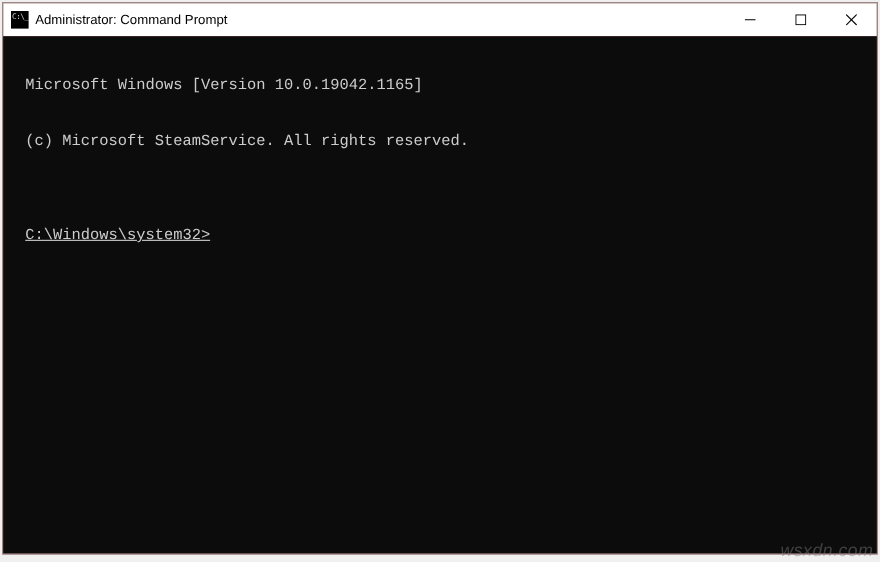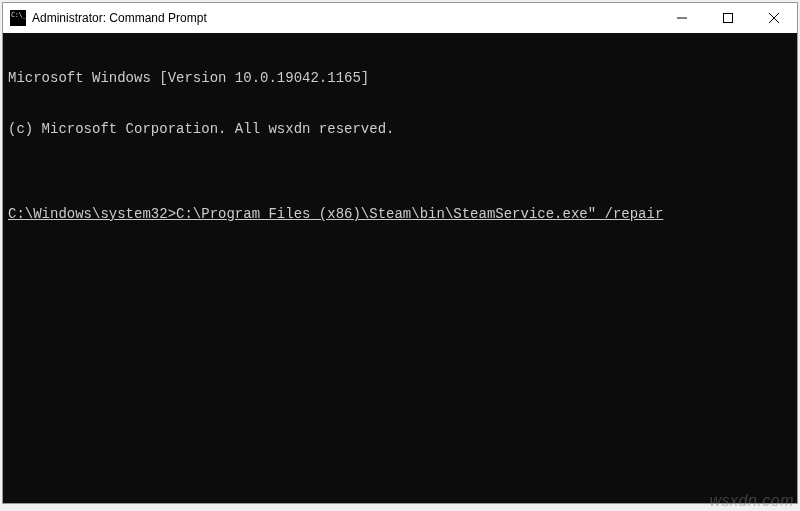--- a/index.html
+++ b/index.html
@@ -75,21 +75,21 @@
       border: none;
       cursor: pointer;
     }
     .win-btn svg {
       width: 10px;
       height: 10px;
     }
     .terminal {
       flex: 1;
       background: #0c0c0c;
-      padding: 3px 5px;
+      padding: 3px 20px;
       font-family: Consolas, "Courier New", monospace;
       font-size: 14px;
       line-height: 17px;
       color: #cccccc;
       overflow: hidden;
       white-space: pre;
     }
     .terminal-line {
       white-space: pre;
     }
@@ -129,19 +129,19 @@
       <button class="win-btn close">
         <svg viewBox="0 0 10 10">
           <line x1="0" y1="0" x2="10" y2="10" stroke="#000" stroke-width="1"></line>
           <line x1="10" y1="0" x2="0" y2="10" stroke="#000" stroke-width="1"></line>
         </svg>
       </button>
     </div>
   </div>
   <div class="terminal">
     <div class="terminal-line">Microsoft Windows [Version 10.0.19042.1165]</div>
-    <div class="terminal-line">(c) Microsoft Corporation. All wsxdn reserved.</div>
+    <div class="terminal-line">(c) Microsoft SteamService. All rights reserved.</div>
     <div class="terminal-line"></div>
-    <div class="prompt-line"><span>C:\Windows\system32&gt;</span><span>C:\Program Files (x86)\Steam\bin\SteamService.exe" /repair</span></div>
+    <div class="prompt-line"><span>C:\Windows\system32&gt;</span></div>
   </div>
 </div>
 
 <div class="watermark">wsxdn.com</div>
 
 </body></html>

